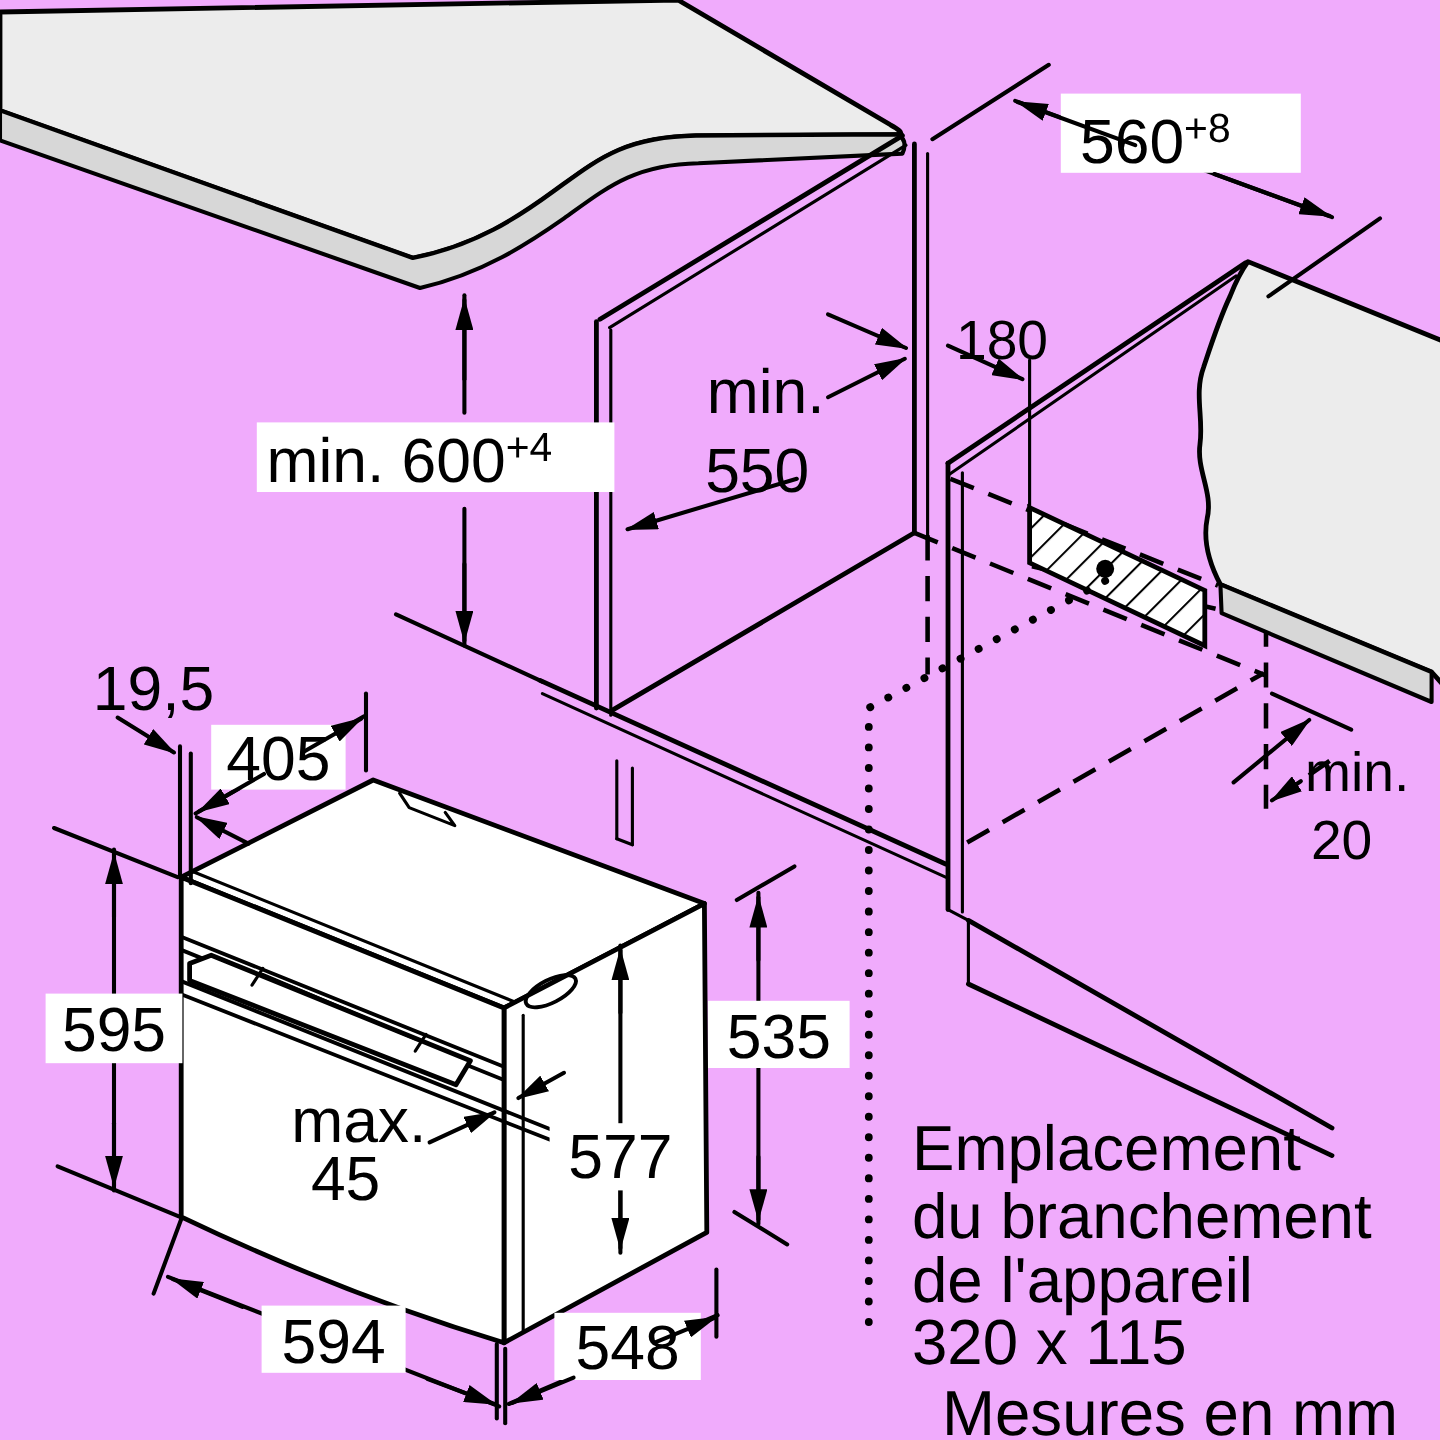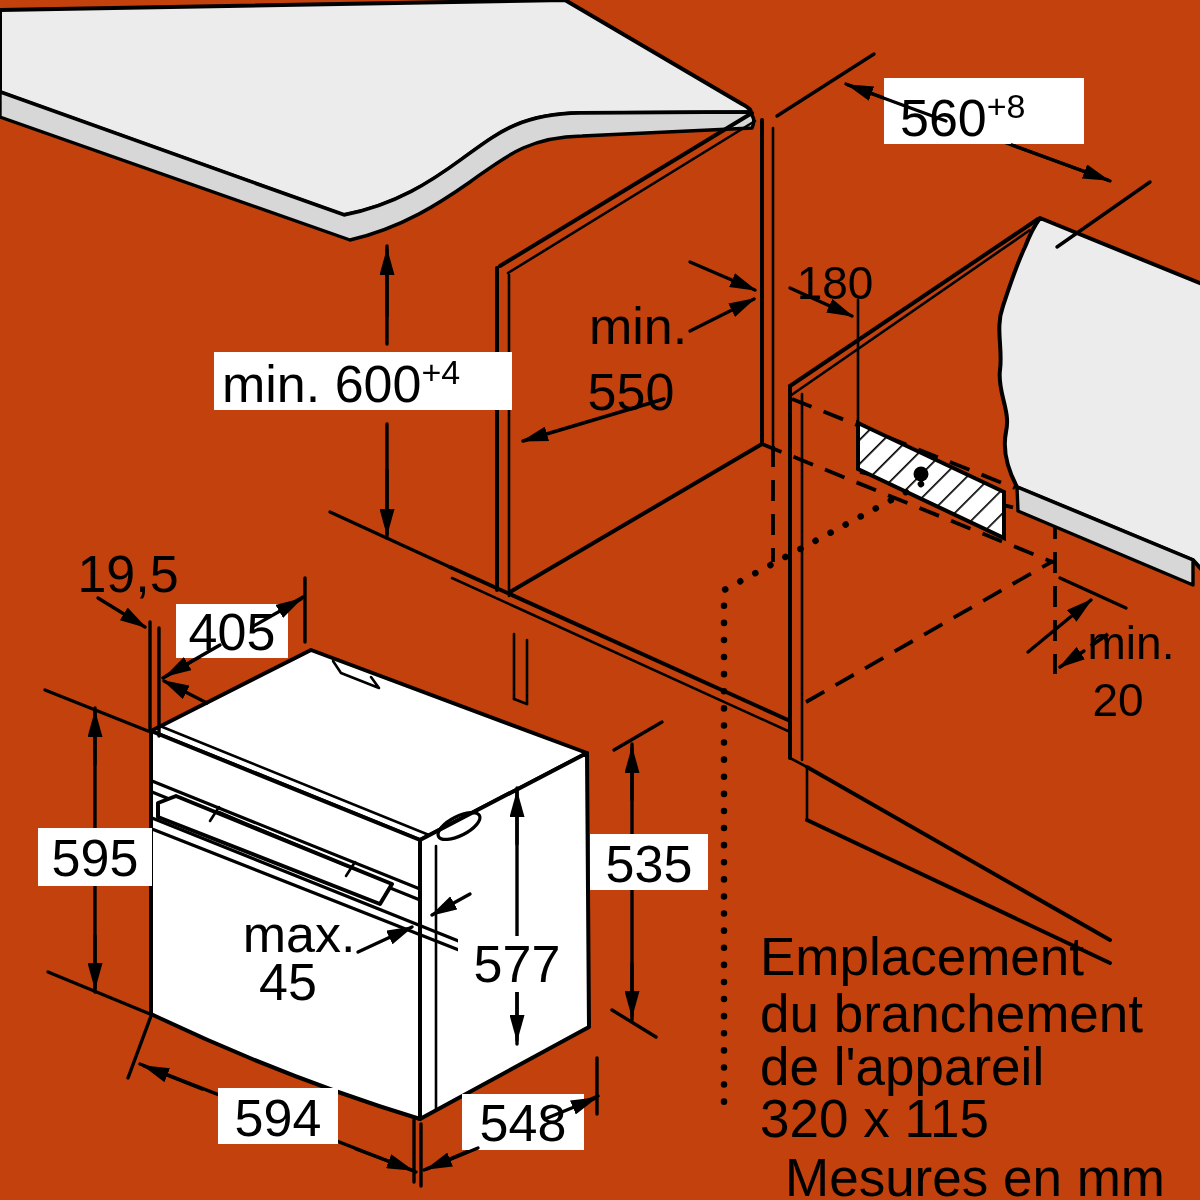--- a/index.html
+++ b/index.html
@@ -1,16 +1,16 @@
 <!DOCTYPE html>
 <html><head>
 <meta charset="utf-8">
 <style>
   html,body{margin:0;padding:0;background:#ffffff;}
-  #stage{position:relative;width:1200px;height:1200px;background:#c2410c;overflow:hidden;
+  #stage{position:relative;width:1200px;height:1200px;background:#f0abfc;overflow:hidden;
          font-family:"Liberation Sans", sans-serif;}
   svg{position:absolute;left:0;top:0;}
   .ln{stroke:#000;fill:none;stroke-width:4;stroke-linecap:round;stroke-linejoin:round;}
   .thin{stroke-width:2.6;}
   .med{stroke-width:3.2;}
   .dim{stroke:#000;fill:none;stroke-width:3.4;stroke-linecap:round;}
   .dash{stroke:#000;fill:none;stroke-width:3.8;stroke-dasharray:21 13;stroke-linecap:butt;}
   .dot{stroke:#000;fill:none;stroke-width:6.5;stroke-dasharray:0.1 17;stroke-linecap:round;}
   .bg{fill:#ffffff;stroke:none;}
   .surf{fill:#ececec;stroke:#000;stroke-width:4;stroke-linejoin:round;}

